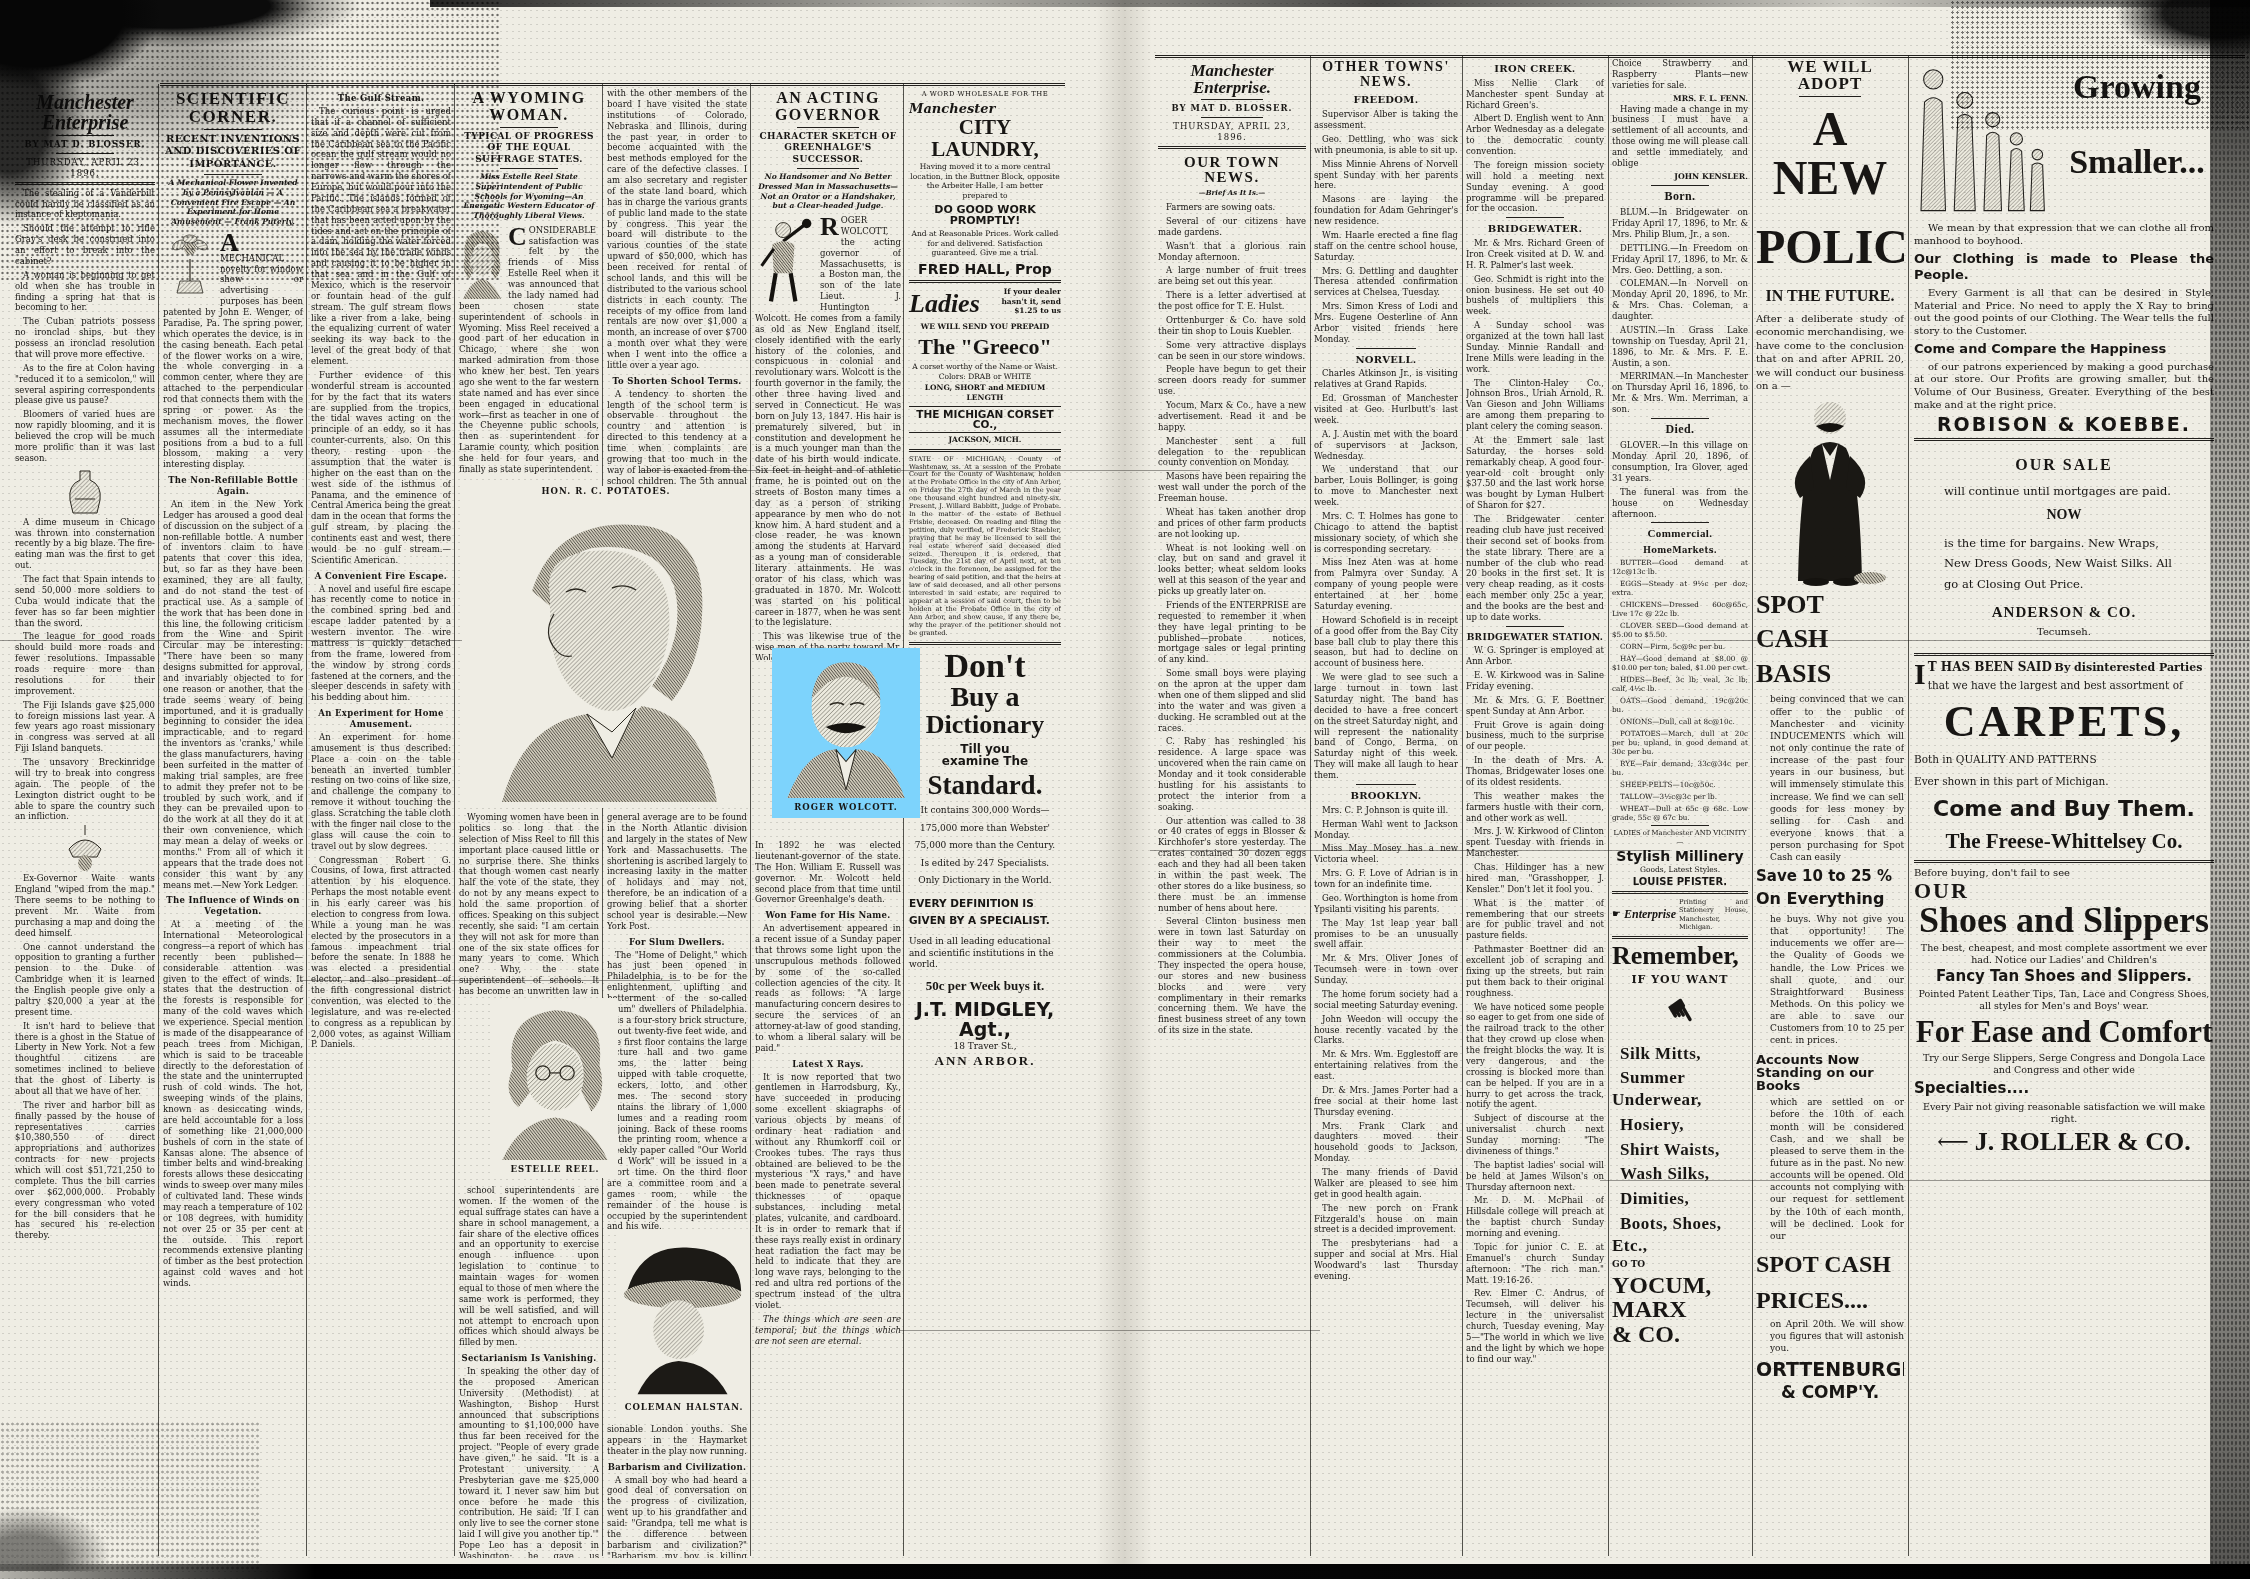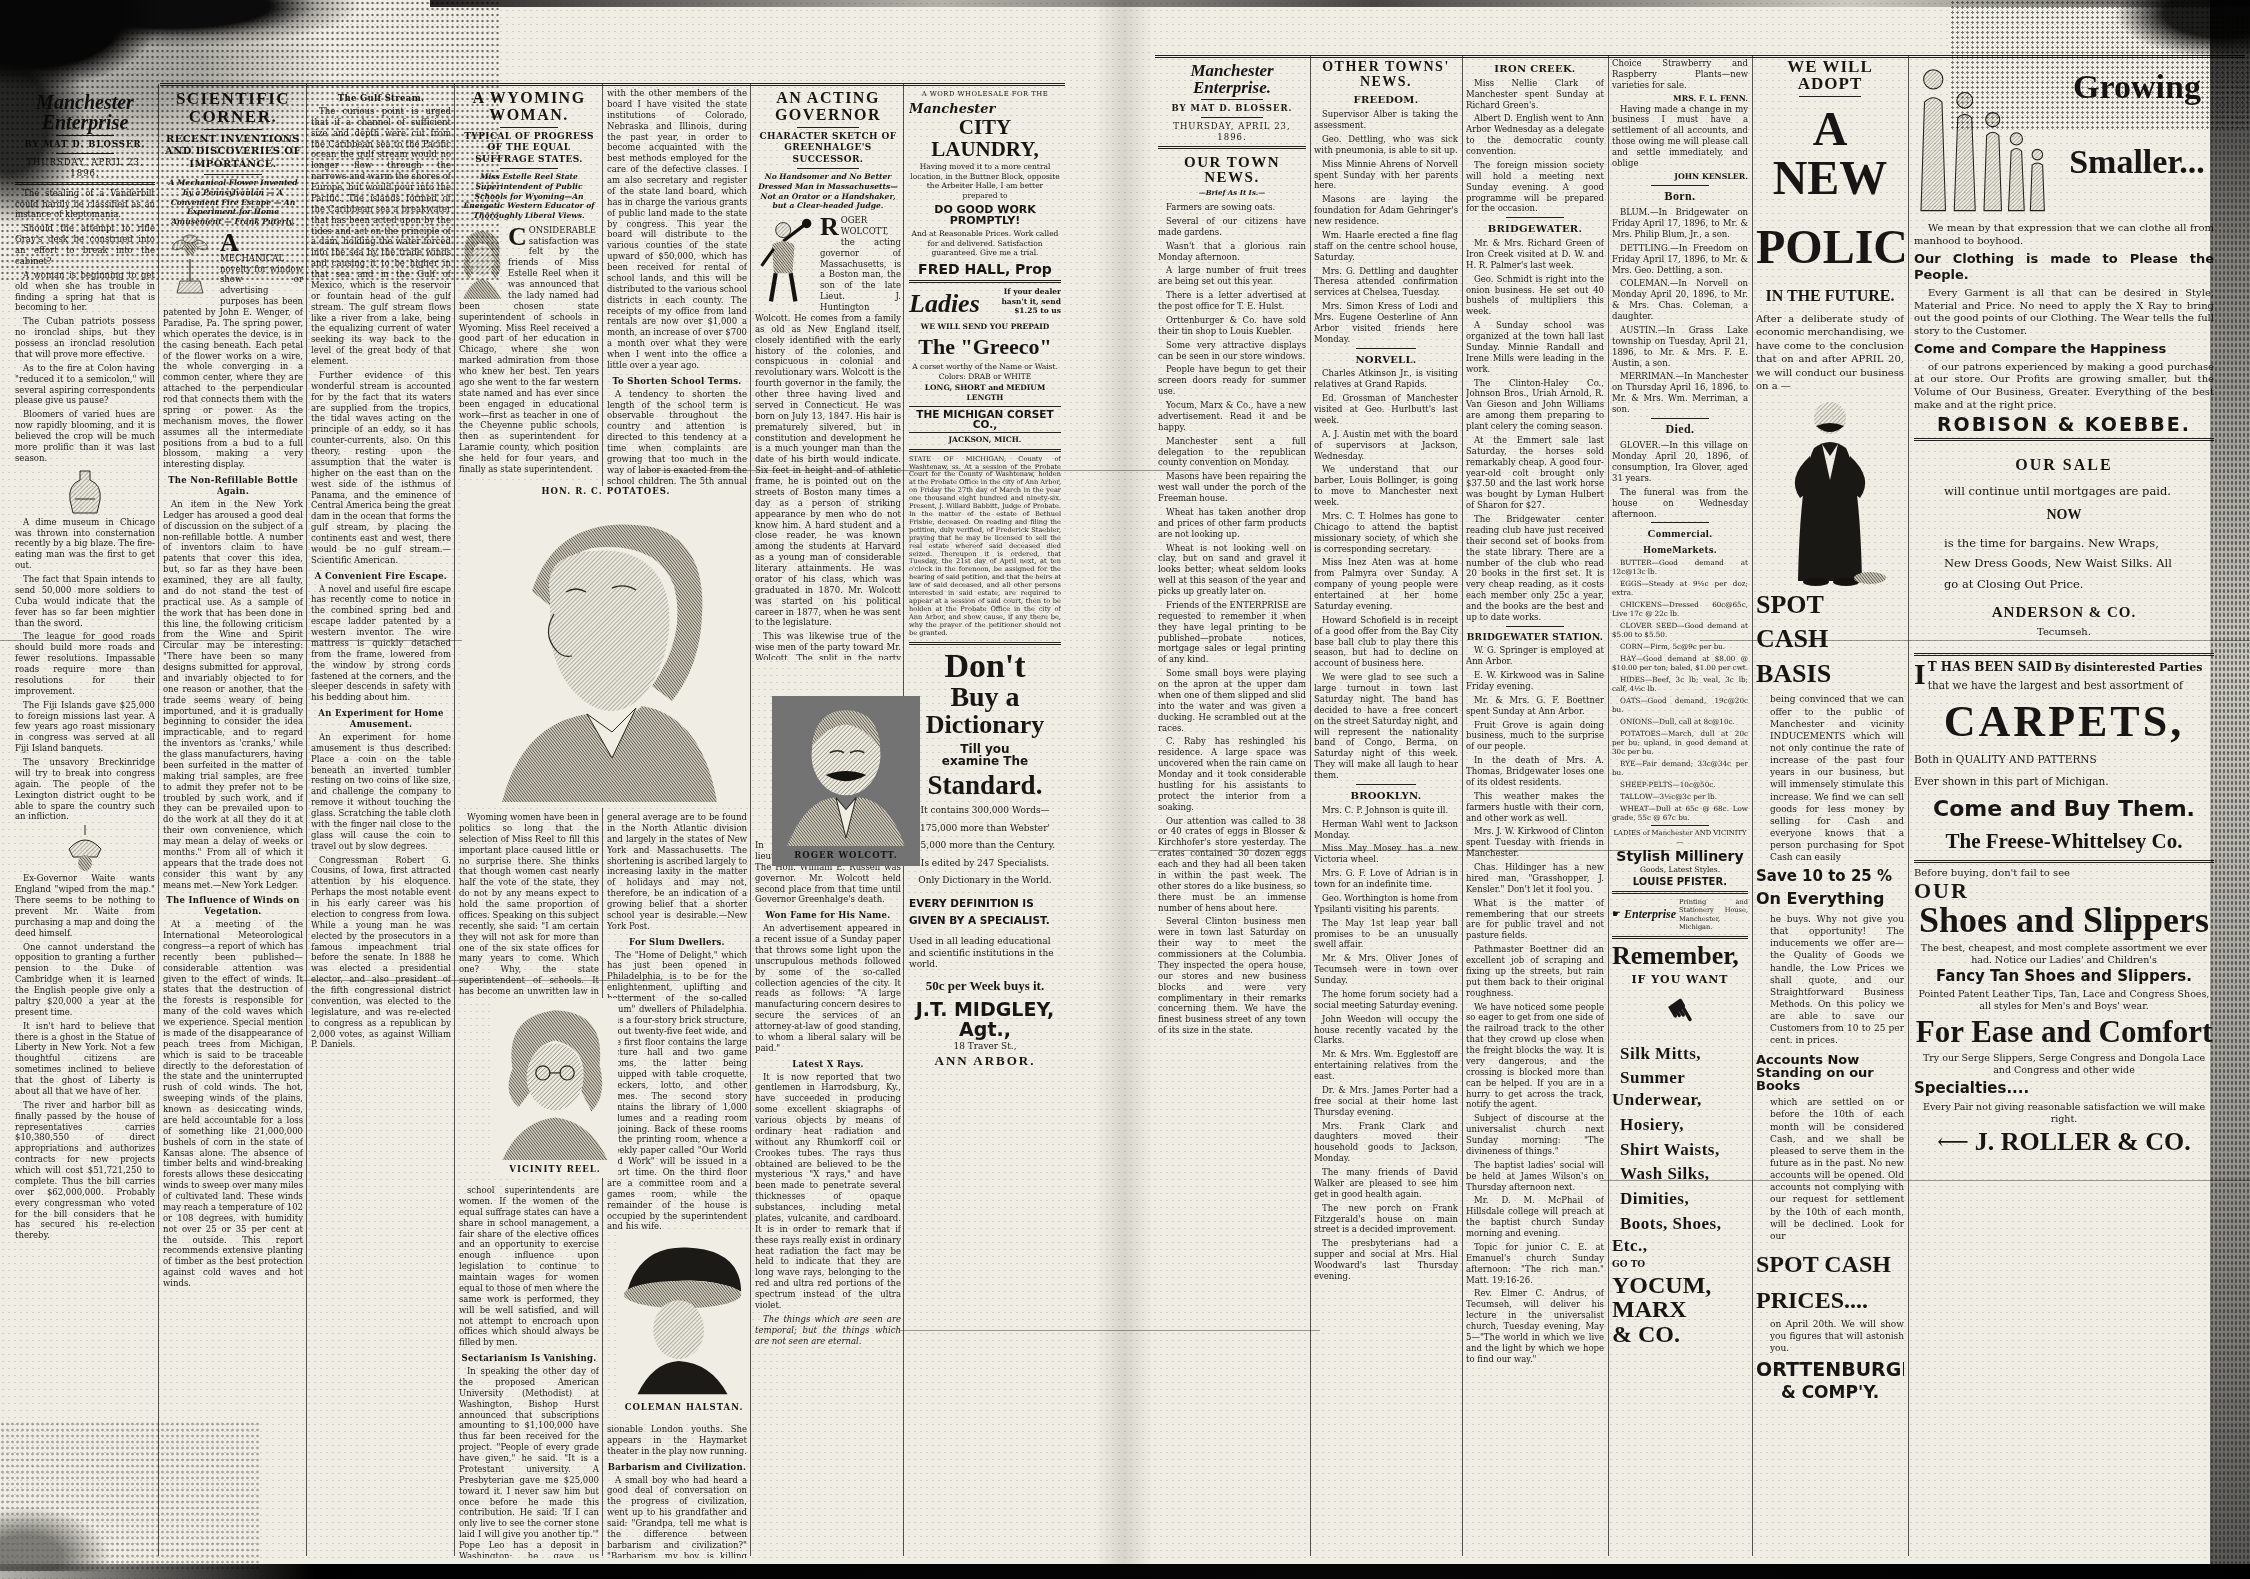--- a/index.html
+++ b/index.html
@@ -200,21 +200,21 @@
   <div style="position:absolute;left:492px;top:998px;width:126px;height:180px;background:#efede4;z-index:3">
     <svg width="126" height="162" viewBox="0 0 120 160">
       <path d="M18,70 Q10,18 60,12 Q110,14 104,66 Q112,96 96,112 L86,92 Q96,50 60,42 Q30,48 36,92 L24,108 Q8,94 18,70 Z" fill="url(#hd)"></path>
       <ellipse cx="60" cy="78" rx="28" ry="33" fill="url(#hl)"></ellipse>
       <circle cx="48" cy="74" r="7" fill="none" stroke="#2a271f" stroke-width="1.2"></circle>
       <circle cx="72" cy="74" r="7" fill="none" stroke="#2a271f" stroke-width="1.2"></circle>
       <line x1="55" y1="74" x2="65" y2="74" stroke="#2a271f" stroke-width="1.2"></line>
       <path d="M8,160 Q25,122 60,118 Q95,122 112,160 Z" fill="url(#hd)"></path>
     </svg>
     <div class="caption"></div>
-    <div class="caption">VICINITY REEL.</div>
+    <div class="caption">ESTELLE REEL.</div>
   </div>
   <div class="c" style="left:459px;top:1185px;width:140px;height:373px">
     <p>school superintendents are women. If the women of the equal suffrage states can have a share in school management, a fair share of the elective offices and an opportunity to exercise enough influence upon legislation to continue to maintain wages for women equal to those of men where the same work is performed, they will be well satisfied, and will not attempt to encroach upon offices which should always be filled by men.</p>
     <div class="shd">Sectarianism Is Vanishing.</div>
     <p>In speaking the other day of the proposed American University (Methodist) at Washington, Bishop Hurst announced that subscriptions amounting to $1,100,000 have thus far been received for the project. "People of every grade have given," he said. "It is a Protestant university. A Presbyterian gave me $25,000 toward it. I never saw him but once before he made this contribution. He said: 'If I can only live to see the corner stone laid I will give you another tip.'" Pope Leo has a deposit in Washington; he gave us $20,000.</p>
   </div>
 
   <div class="c" style="left:607px;top:88px;width:140px;height:396px">
     <p style="text-indent:0">with the other members of the board I have visited the state institutions of Colorado, Nebraska and Illinois, during the past year, in order to become acquainted with the best methods employed for the care of the defective classes. I am also secretary and register of the state land board, which has in charge the various grants of public land made to the state by congress. This year the board will distribute to the various counties of the state upward of $50,000, which has been received for rental of school lands, and this will be distributed to the various school districts in each county. The receipts of my office from land rentals are now over $1,000 a month, an increase of over $700 a month over what they were when I went into the office a little over a year ago.</p>
     <div class="shd">To Shorten School Terms.</div>
@@ -254,21 +254,21 @@
         <circle cx="55" cy="5" r="5" fill="#15130f"></circle>
         <path d="M18,28 Q30,20 42,28 L40,58 L20,58 Z" fill="url(#hd)"></path>
         <path d="M22,58 L17,88 M38,58 L43,88" stroke="#15130f" stroke-width="4.5"></path>
         <line x1="20" y1="32" x2="7" y2="50" stroke="#15130f" stroke-width="3.2"></line>
       </svg>
       <span class="dc">R</span><span>OGER WOLCOTT, the acting governor of Massachusetts, is a Boston man, the son of the late Lieut. J. Huntington Wolcott. He comes from a family as old as New England itself, closely identified with the early history of the colonies, and conspicuous in colonial and revolutionary wars. Wolcott is the fourth governor in the family, the other three having lived and served in Connecticut. He was born on July 13, 1847. His hair is prematurely silvered, but in constitution and development he is a much younger man than the date of his birth would indicate. Six feet in height and of athletic frame, he is pointed out on the streets of Boston many times a day as a person of striking appearance by men who do not know him. A hard student and a close reader, he was known among the students at Harvard as a young man of considerable literary attainments. He was orator of his class, which was graduated in 1870. Mr. Wolcott was started on his political career in 1877, when he was sent to the legislature.</span>
     </p>
     <p>This was likewise true of the wise men of the party toward Mr. Wolcott. The split in the party was so great that when Jesse Gove passed the word that such a man as Wolcott was necessary to amalgamate the sections the advice was heeded.</p>
 
   </div>
-  <div style="position:absolute;left:772px;top:696px;width:148px;height:170px;background:#737373;z-index:3">
+  <div style="position:absolute;left:772px;top:648px;width:148px;height:170px;background:#7dd3fc;z-index:3">
     <svg width="148" height="150" viewBox="0 0 140 148">
       <ellipse cx="70" cy="58" rx="34" ry="40" fill="url(#hl)"></ellipse>
       <path d="M36,50 Q40,14 70,14 Q102,14 104,52 Q88,30 70,28 Q50,30 36,50 Z" fill="url(#hd)"></path>
       <path d="M50,78 Q70,70 90,78 Q70,90 50,78 Z" fill="#15130f"></path>
       <path d="M54,56 q8,-4 14,0 M74,56 q8,-4 14,0" stroke="#2a271f" stroke-width="1.5" fill="none"></path>
       <path d="M12,148 Q30,102 60,100 L70,112 L82,100 Q112,102 128,148 Z" fill="url(#hd)"></path>
       <polygon points="60,100 70,112 80,100 70,140" fill="#efede4" stroke="#2a271f"></polygon>
     </svg>
     <div class="caption">ROGER WOLCOTT.</div>
   </div>

